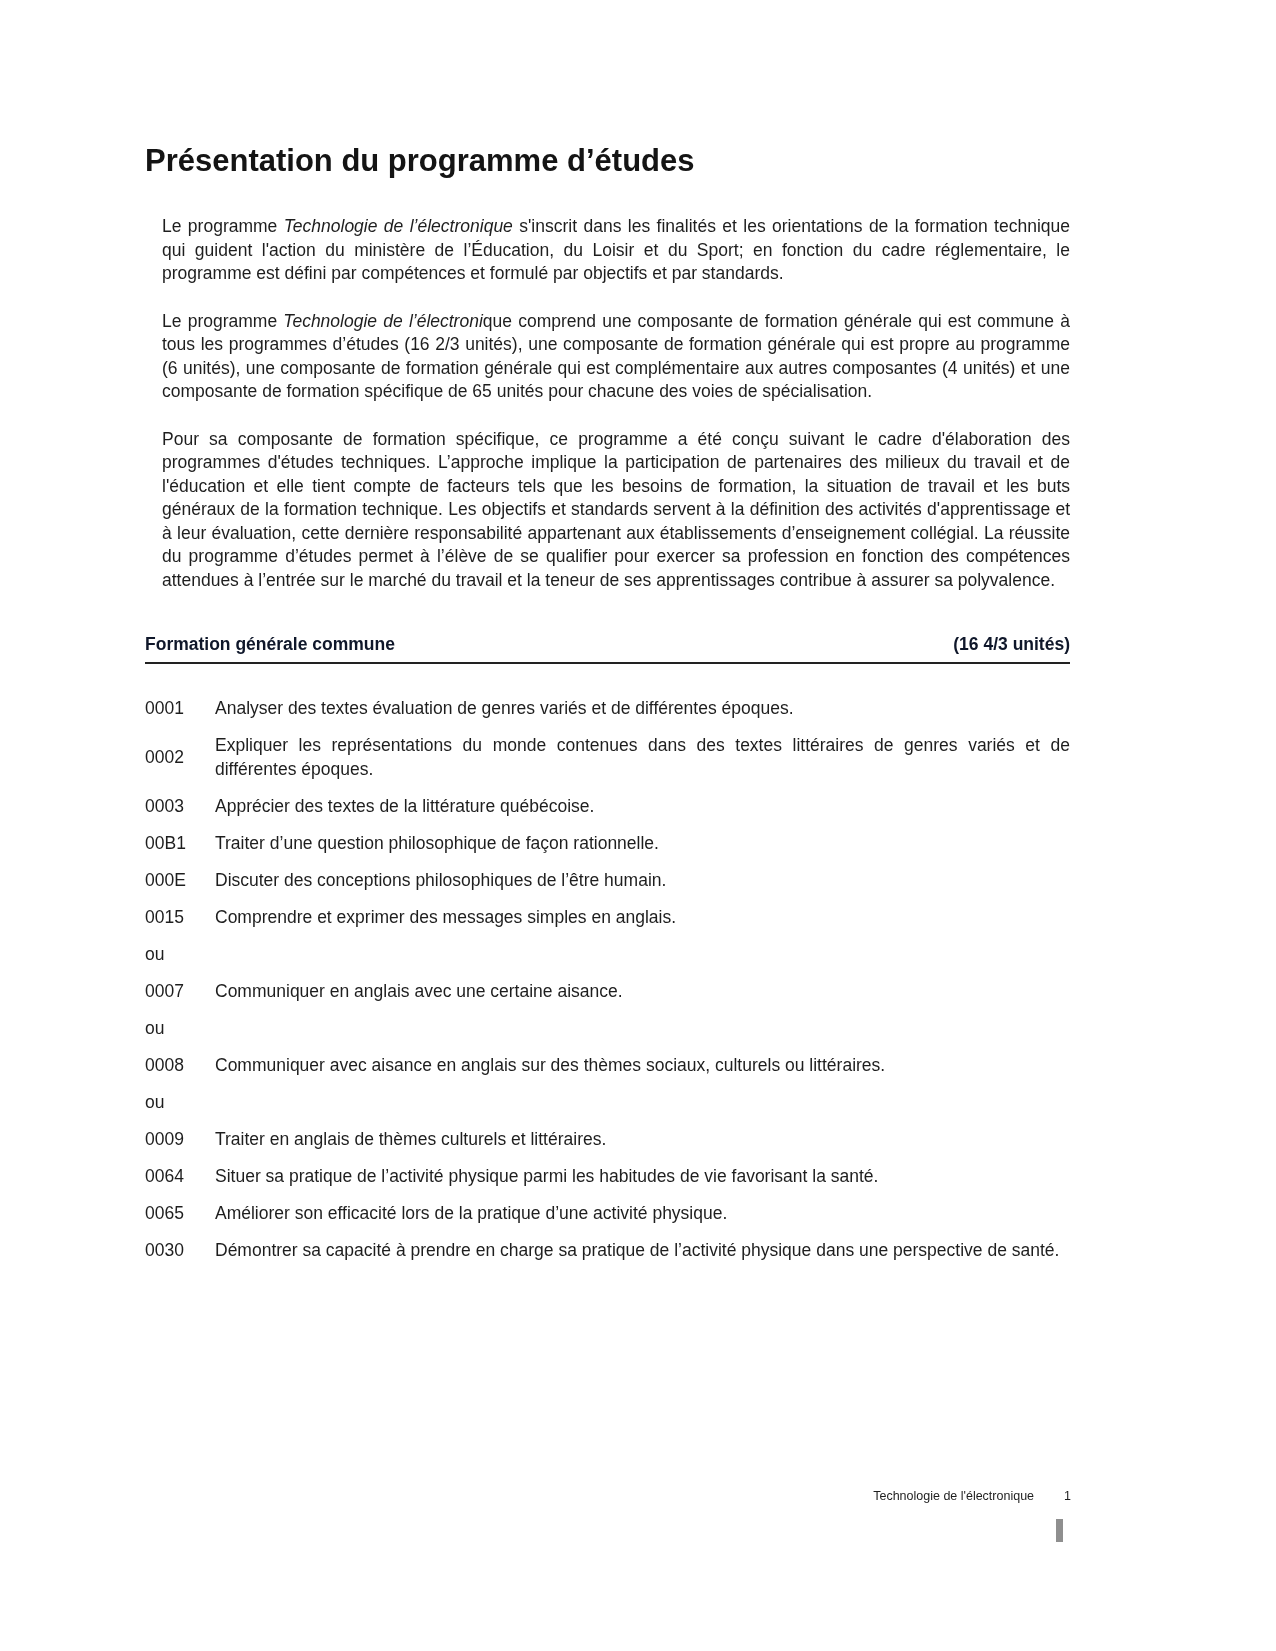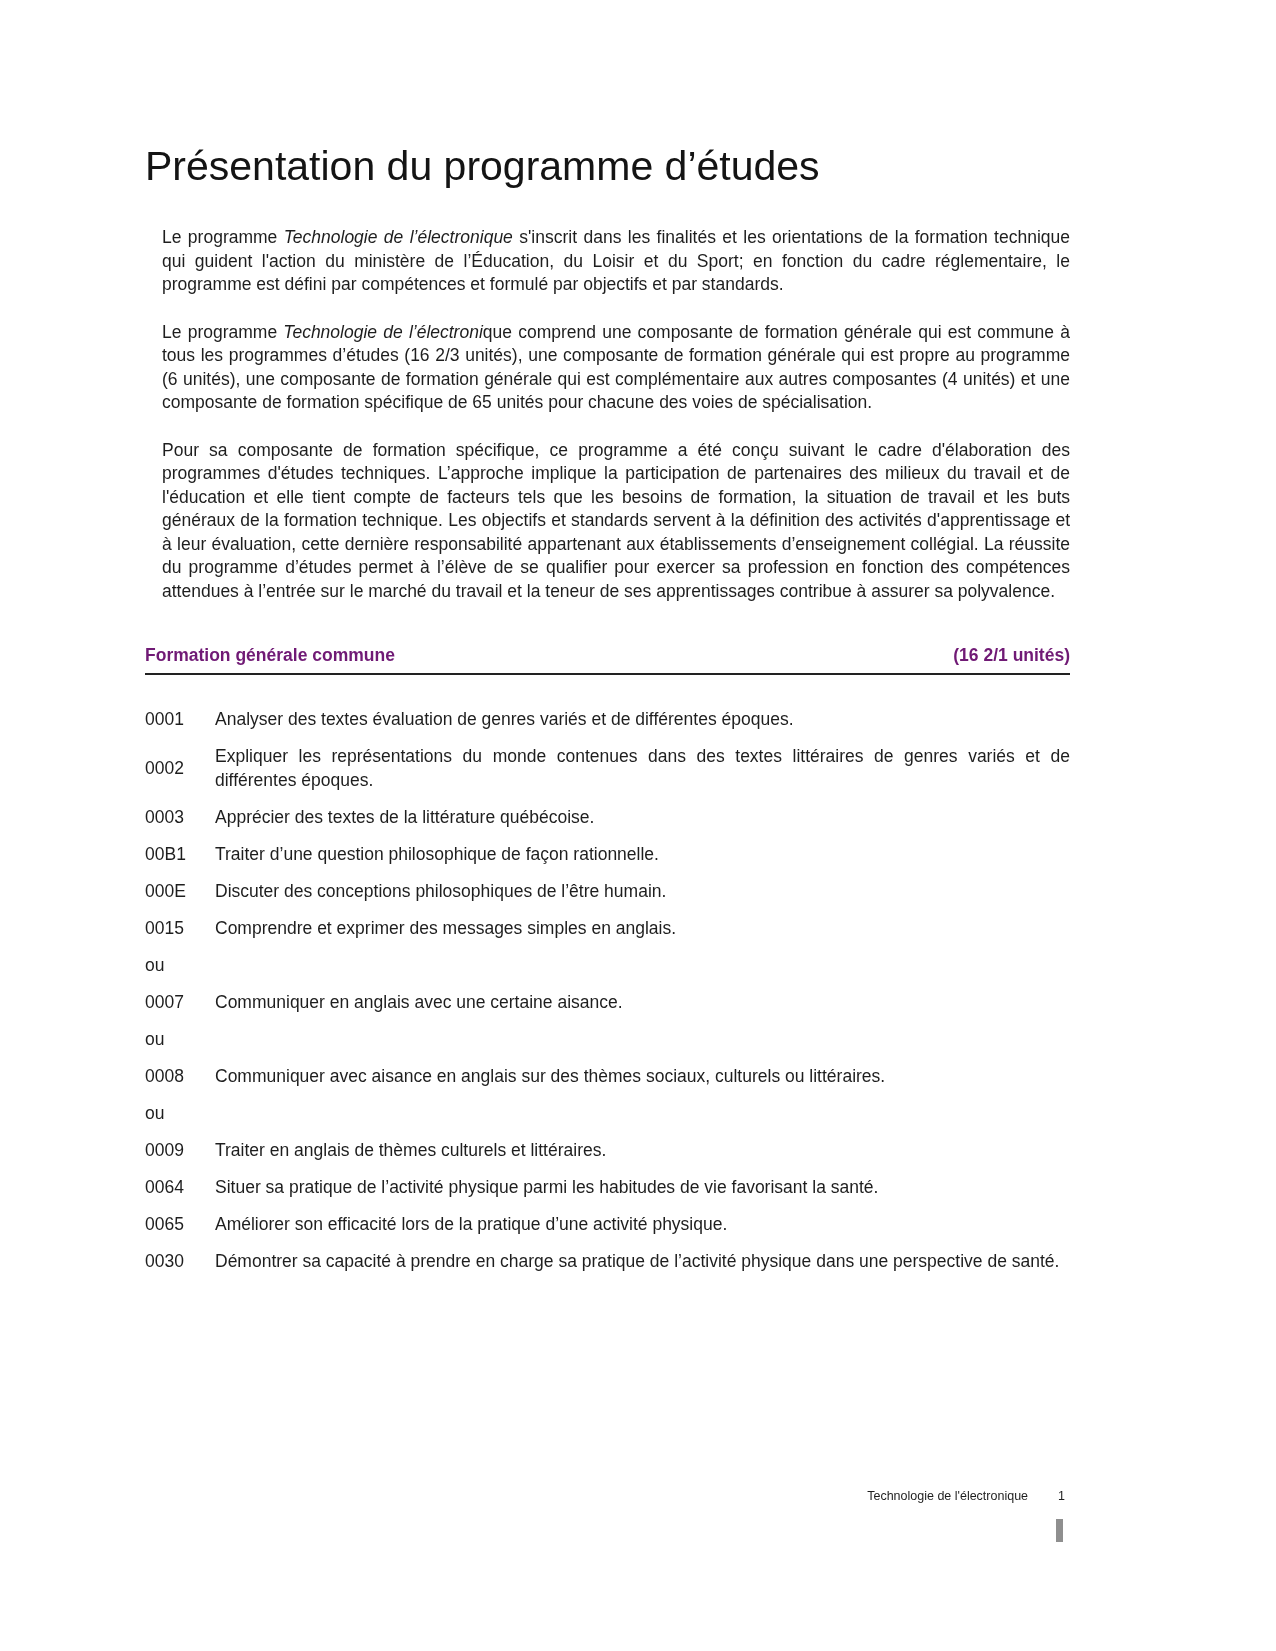--- a/index.html
+++ b/index.html
@@ -11,40 +11,40 @@
     font-family: "Liberation Sans", "DejaVu Sans", sans-serif;
     color: #1e1e1e;
     overflow: hidden;
   }
   .page {
     position: absolute;
     inset: 0;
     padding: 143px 206px 0 145px;
   }
   .doc-title {
-    font-size: 41px;
-    font-weight: 400;
+    font-size: 31px;
+    font-weight: 700;
     color: #141414;
     margin-bottom: 36px;
   }
   .body-para {
     font-size: 17.5px;
     line-height: 23.5px;
     text-align: justify;
     margin-bottom: 24px;
     margin-left: 17px;
   }
   .italic { font-style: italic; }
   .section-header {
     display: flex;
     justify-content: space-between;
     align-items: baseline;
     font-size: 17.5px;
     font-weight: 700;
-    color: #701a75;
+    color: #0f172a;
     border-bottom: 2px solid #222222;
     padding-bottom: 7px;
     margin-top: 42px;
     margin-bottom: 32px;
   }
   .comp-row {
     display: flex;
     margin-bottom: 13px;
     align-items: center;
   }
@@ -56,21 +56,21 @@
   }
   .comp-text {
     flex: 1;
     font-size: 17.5px;
     line-height: 24px;
     text-align: justify;
   }
   .footer {
     position: absolute;
     top: 1489px;
-    right: 211px;
+    right: 205px;
     font-size: 12.5px;
     color: #1e1e1e;
     white-space: nowrap;
   }
   .footer-page { margin-left: 30px; }
   .side-mark {
     position: absolute;
     left: 1056px;
     top: 1519px;
     width: 7px;
@@ -86,21 +86,21 @@
   <h1 class="doc-title">Présentation du programme d’études</h1>
 
   <p class="body-para"><span>Le programme </span><span class="italic">Technologie de l’électronique</span><span> s'inscrit dans les finalités et les orientations de la formation technique qui guident l'action du ministère de l’Éducation, du Loisir et du Sport; en fonction du cadre réglementaire, le programme est défini par compétences et formulé par objectifs et par standards.</span></p>
 
   <p class="body-para"><span>Le programme </span><span class="italic">Technologie de l’électroni</span><span>que comprend une composante de formation générale qui est commune à tous les programmes d’études (16 2/3 unités), une composante de formation générale qui est propre au programme (6 unités), une composante de formation générale qui est complémentaire aux autres composantes (4 unités) et une composante de formation spécifique de 65 unités pour chacune des voies de spécialisation.</span></p>
 
   <p class="body-para">Pour sa composante de formation spécifique, ce programme a été conçu suivant le cadre d'élaboration des programmes d'études techniques. L’approche implique la participation de partenaires des milieux du travail et de l'éducation et elle tient compte de facteurs tels que les besoins de formation, la situation de travail et les buts généraux de la formation technique. Les objectifs et standards servent à la définition des activités d'apprentissage et à leur évaluation, cette dernière responsabilité appartenant aux établissements d’enseignement collégial. La réussite du programme d’études permet à l’élève de se qualifier pour exercer sa profession en fonction des compétences attendues à l’entrée sur le marché du travail et la teneur de ses apprentissages contribue à assurer sa polyvalence.</p>
 
   <div class="section-header">
     <span>Formation générale commune</span>
-    <span>(16 2/1 unités)</span>
+    <span>(16 4/3 unités)</span>
   </div>
 
   <div class="comp-list">
 
       <div class="comp-row">
         <span class="comp-code">0001</span>
         <span class="comp-text">Analyser des textes évaluation de genres variés et de différentes époques.</span>
       </div>
 
       <div class="comp-row">

